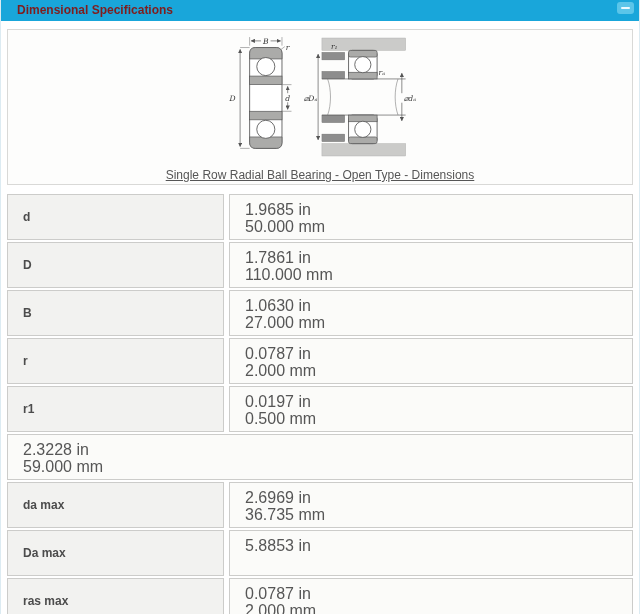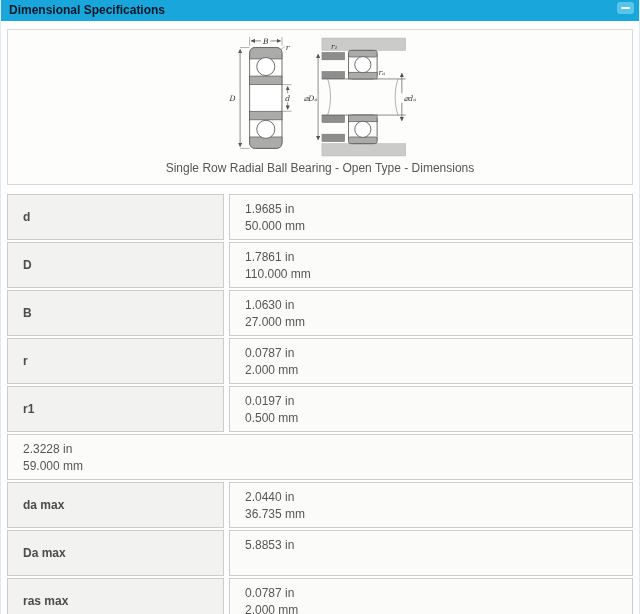--- a/index.html
+++ b/index.html
@@ -3,42 +3,42 @@
 <meta charset="utf-8">
 <style>
   * { margin:0; padding:0; box-sizing:border-box; }
   html,body { width:640px; height:614px; overflow:hidden; background:#fff;
     font-family:"Liberation Sans", sans-serif; }
   .page { position:relative; width:640px; height:614px; background:#fff;
     border-left:1px solid var(--page_edge,#dcebf2); border-right:1px solid var(--page_edge,#dcebf2); }
 
   
   .header { position:relative; height:21px; background:var(--header_blue,#19a6da);
-    color:#0f172a; font-size:12px; font-weight:bold; line-height:21px; padding-left:8px; }
+    color:#7f1d1d; font-size:12px; font-weight:bold; line-height:21px; padding-left:16px; }
   .collapse-btn { position:absolute; top:2px; right:5px; width:17px; height:12px;
     background:var(--header_button,#5bc5e9); border:none; border-radius:3px;
     cursor:pointer; display:flex; align-items:center; justify-content:center; }
   .minus-icon { display:block; width:9px; height:2px; background:#eafaff; border-radius:1px; }
 
   
   .panel { margin:8px 6px 0 6px; height:156px; background:var(--panel_bg,#fdfdfc);
     border:1px solid var(--panel_border,#d9d9d7); display:flex; flex-direction:column;
     align-items:center; }
   .panel svg { margin-top:4px; }
-  .caption { margin-top:1px; font-size:12px; color:var(--text,#565656); text-align:center; }
+  .caption { margin-top:8px; font-size:12px; color:var(--text,#565656); text-align:center;text-decoration:underline; }
 
   
   .specs { margin:9px 6px 0 6px; }
   .row { display:flex; gap:5px; height:46px; margin-bottom:2px; }
   .cell { border:1px solid var(--cell_border,#ccccca); }
   .cell.param { width:217px; background:var(--label_bg,#f2f2f0); display:flex;
     align-items:center; padding-left:15px; font-size:12px; font-weight:bold;
     color:var(--text_strong,#4c4c4c); }
   .cell.value { flex:1; background:var(--value_bg,#fbfbf9); padding:6px 3px 0 15px;
-    font-size:12px; line-height:17px; color:var(--text,#565656); }
+    font-size:16px; line-height:17px; color:var(--text,#565656); }
 
   
   .dim  { stroke:#555; stroke-width:0.7; }
   .thin { stroke:#777; stroke-width:0.6; }
   .edge { stroke:#555; stroke-width:0.9; fill:#fff; }
   .ring { fill:#ababa9; stroke:#555; stroke-width:0.7; }
   .house { fill:#cbcbc9; stroke:#b0b0ae; stroke-width:0.5; }
   .shoulder { fill:#8d8d8d; stroke:#6e6e6e; stroke-width:0.4; }
   .lbl { font-family:"DejaVu Serif", serif; font-style:italic; font-size:8px;
     fill:#333; text-anchor:middle; }
@@ -172,21 +172,21 @@
     </div>
     <div class="row">
       <div class="cell value">
         <div>2.3228 in</div>
         <div>59.000 mm</div>
       </div>
     </div>
     <div class="row">
       <div class="cell param">da max</div>
       <div class="cell value">
-        <div>2.0440 in</div>
+        <div>2.6969 in</div>
         <div>36.735 mm</div>
       </div>
     </div>
     <div class="row">
       <div class="cell param">Da max</div>
       <div class="cell value">
         <div>5.8853 in</div>
       </div>
     </div>
     <div class="row">

